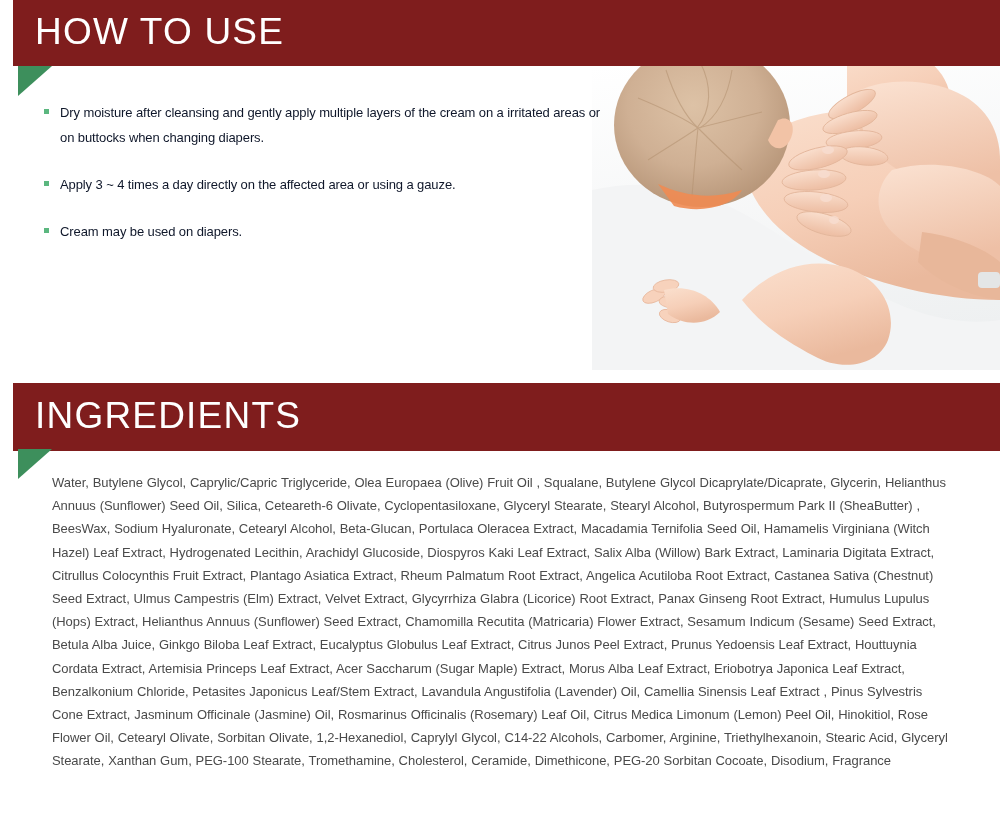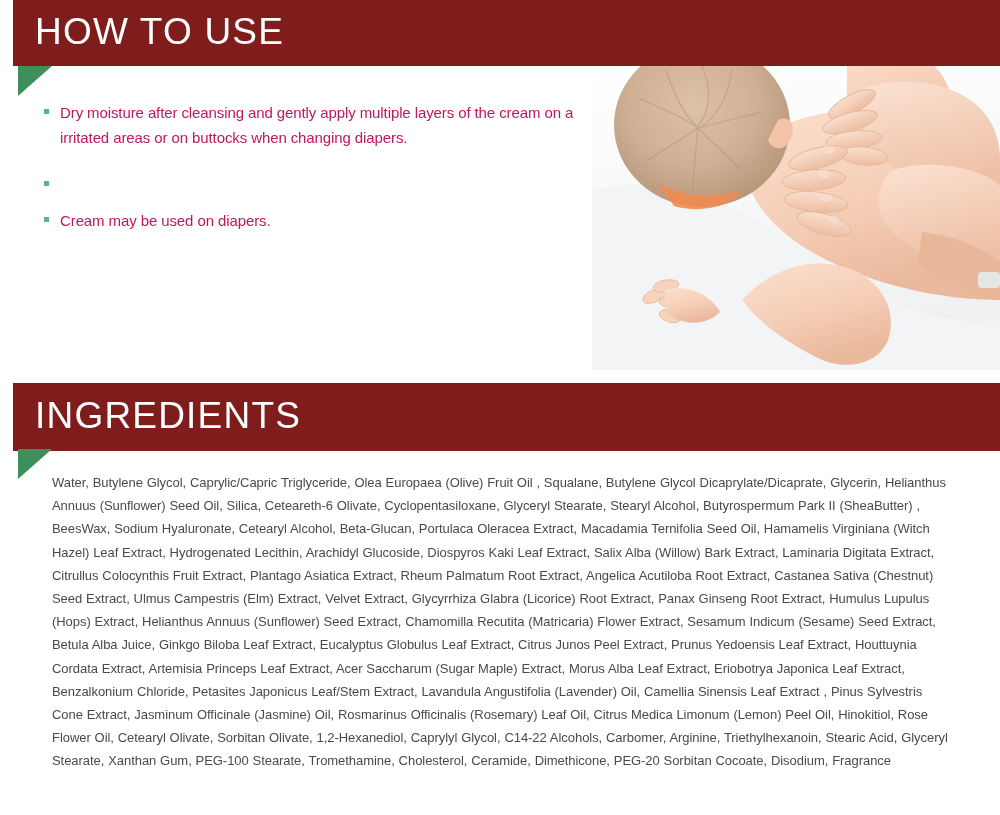--- a/index.html
+++ b/index.html
@@ -77,23 +77,23 @@
   }
   .bullet-dot {
     flex: 0 0 auto;
     width: 5px;
     height: 5px;
     background: #5bb77f;
     margin-top: 9px;
     margin-right: 11px;
   }
   .bullet-text {
-    font-size: 15px;
+    font-size: 13px;
     line-height: 25px;
-    color: #be185d;
+    color: #0f172a;
     letter-spacing: -0.1px;
   }
 
   
   .section-ing {
     position: absolute;
     left: 0; top: 383px;
     width: 1000px;
     height: 432px;
   }
@@ -215,20 +215,21 @@
     </div>
     <div class="tail" style="top:66px;"></div>
 
     <div class="bullets">
       <div class="bullet-row">
         <span class="bullet-dot"></span>
         <span class="bullet-text">Dry moisture after cleansing and gently apply multiple layers of the cream on  a irritated  areas or on buttocks when changing diapers.</span>
       </div>
       <div class="bullet-row">
         <span class="bullet-dot"></span>
+        <span class="bullet-text">Apply 3 ~ 4 times a day directly on the affected area or using  a gauze.</span>
       </div>
       <div class="bullet-row">
         <span class="bullet-dot"></span>
         <span class="bullet-text">Cream may be used on diapers.</span>
       </div>
     </div>
   </section>
 
   <section class="section-ing">
     <div class="banner banner-ing">

